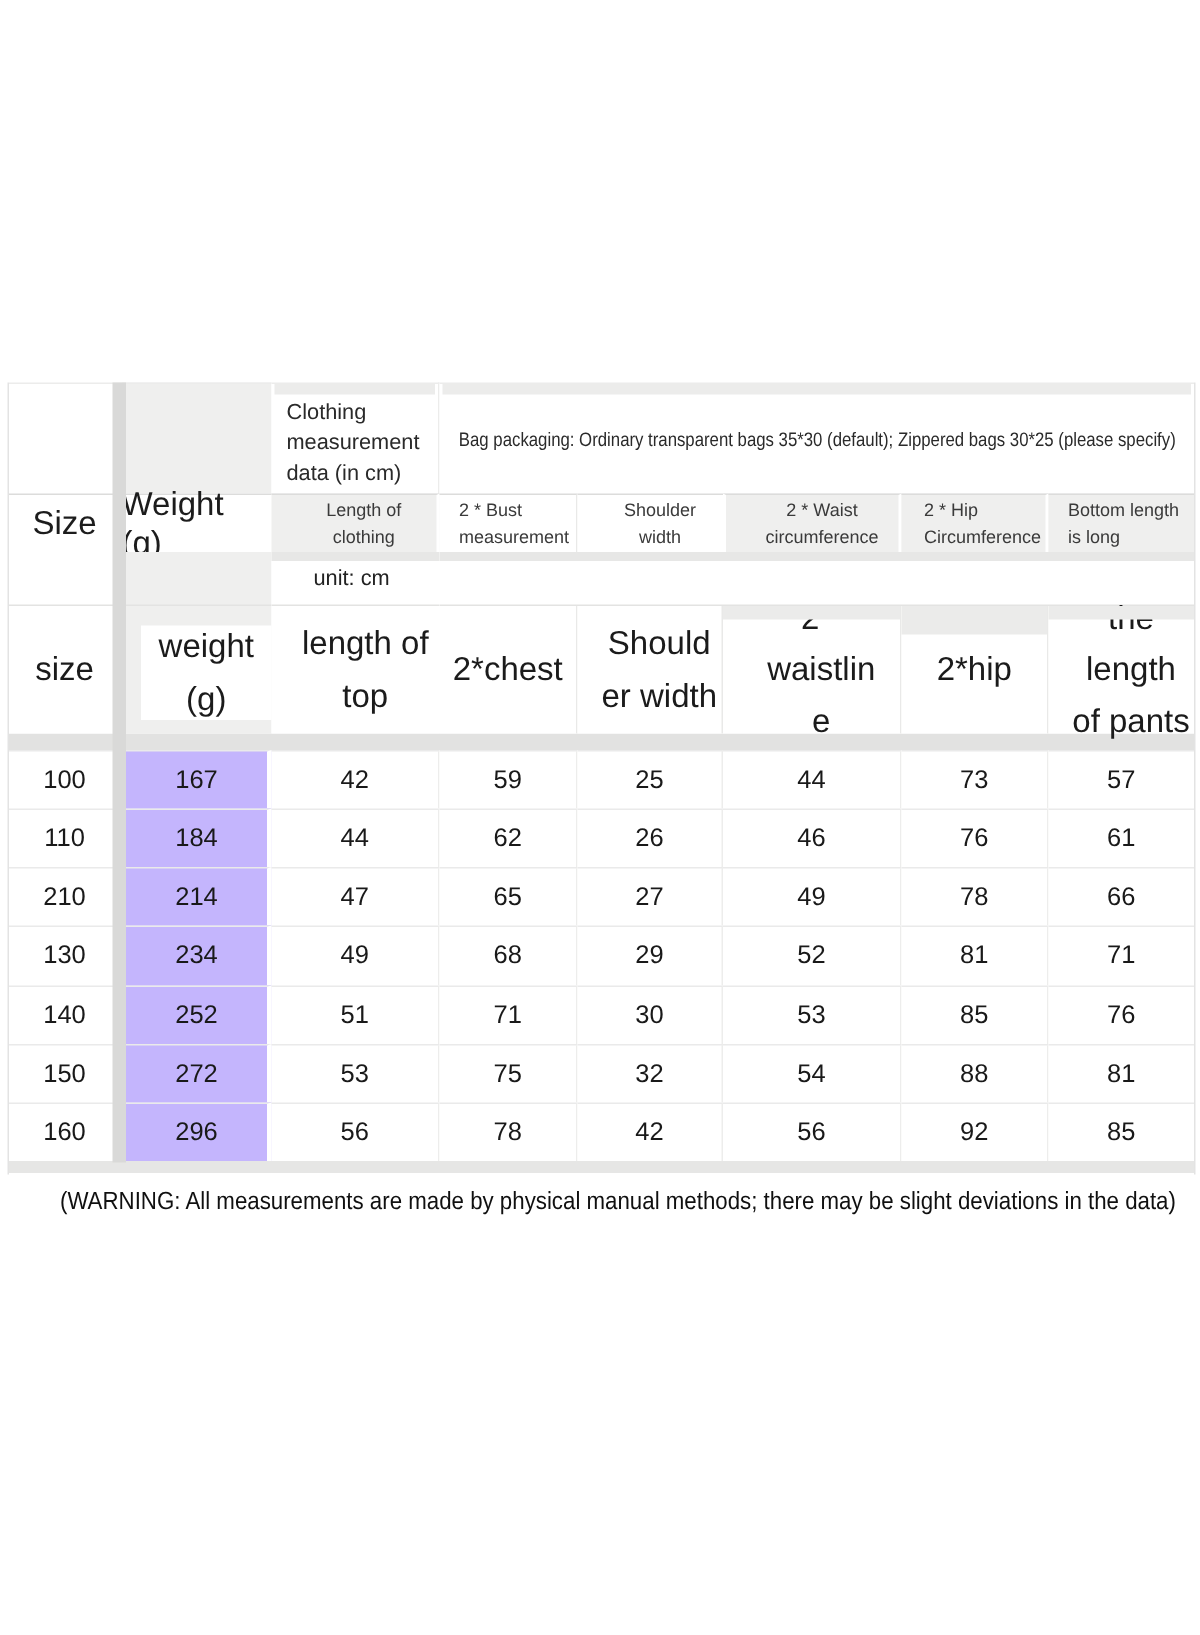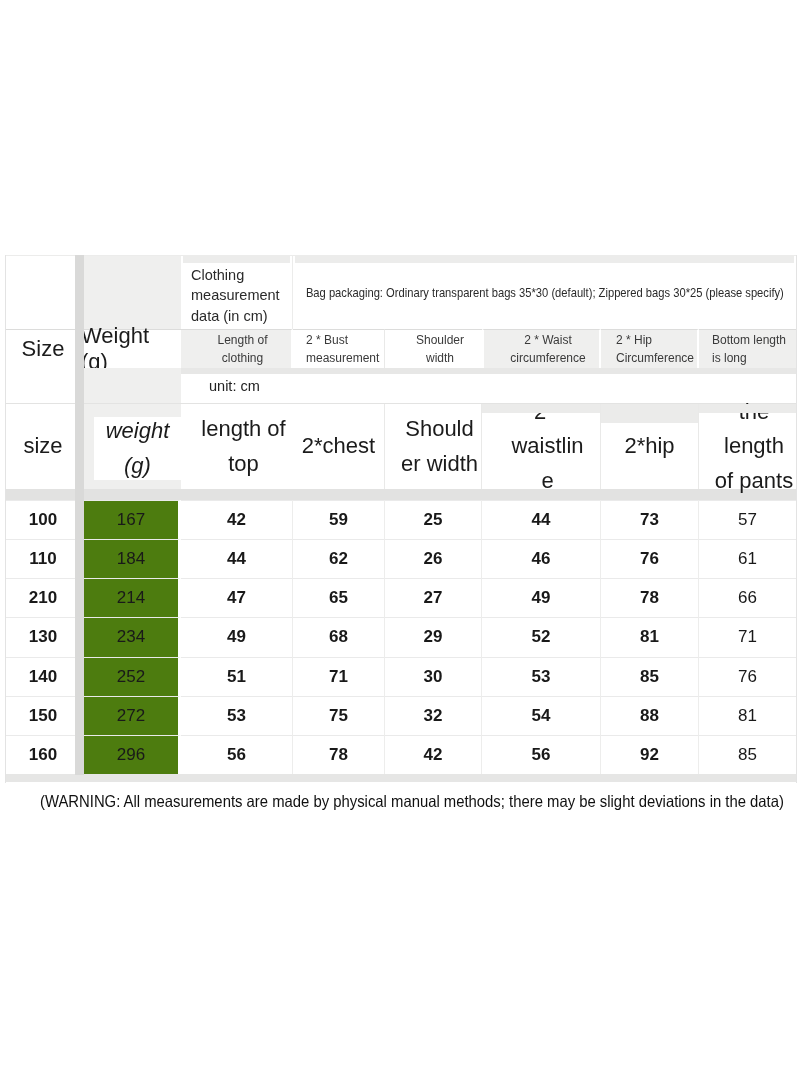--- a/index.html
+++ b/index.html
@@ -62,31 +62,31 @@
   }
   .unit { font-size: 14.5px; color: #222; justify-content: flex-start; padding-left: 28px; }
 
   
   .d-big { font-size: 22px; line-height: 1.55; color: #1b1b1b; }
   .strip8::before  { content: ""; position: absolute; top: 0; left: 0; right: 0; height: 9px;  background: #ebebea; }
   .strip18::before { content: ""; position: absolute; top: 0; left: 0; right: 0; height: 19px; background: #ebebea; }
   .weight-box {
     position: absolute; top: 13px; left: 13px; right: 0; bottom: 9px;
     background: #fff; display: flex; align-items: center; justify-content: center;
-    white-space: pre-line; text-align: center; font-size: 22px; line-height: 1.55; color: #1b1b1b; font-style: italic;
+    white-space: pre-line; text-align: center; font-size: 22px; line-height: 1.55; color: #1b1b1b;
   }
 
   
   .band   { grid-column: 1 / -1; background: #e2e2e1; }
   .bstrip { grid-column: 1 / -1; background: #e6e6e5; }
 
   
   .num { font-size: 17px; color: #191919; border-top: 1px solid #eaeaea; }
-  .wnum { background: #4d7c0f; border-left: 3px solid #fff; border-right: 3px solid #fff; }
-  .nvr { border-right: 1px solid #ededec; font-weight: bold; }
+  .wnum { background: #c4b5fd; border-left: 3px solid #fff; border-right: 3px solid #fff; }
+  .nvr { border-right: 1px solid #ededec; }
 
   
   .vband {
     position: absolute; left: 70px; top: 0; width: 9px; height: 520px;
     background: #d9d9d8;
   }
 
   
   .warning {
     position: absolute; top: 790px; left: 0; width: 800px;

